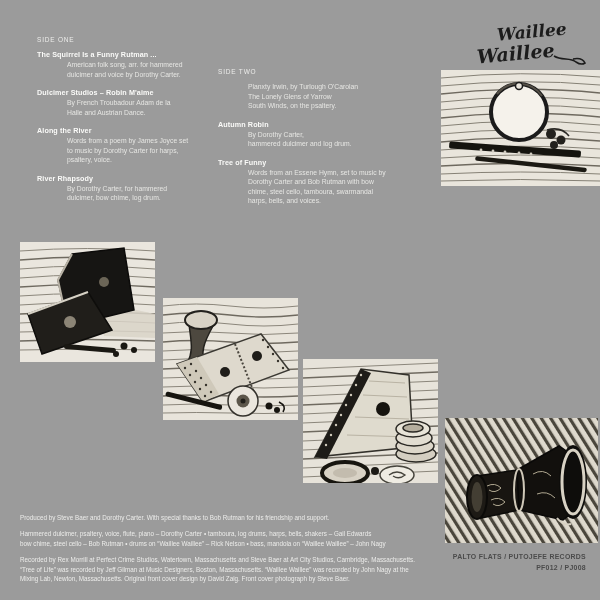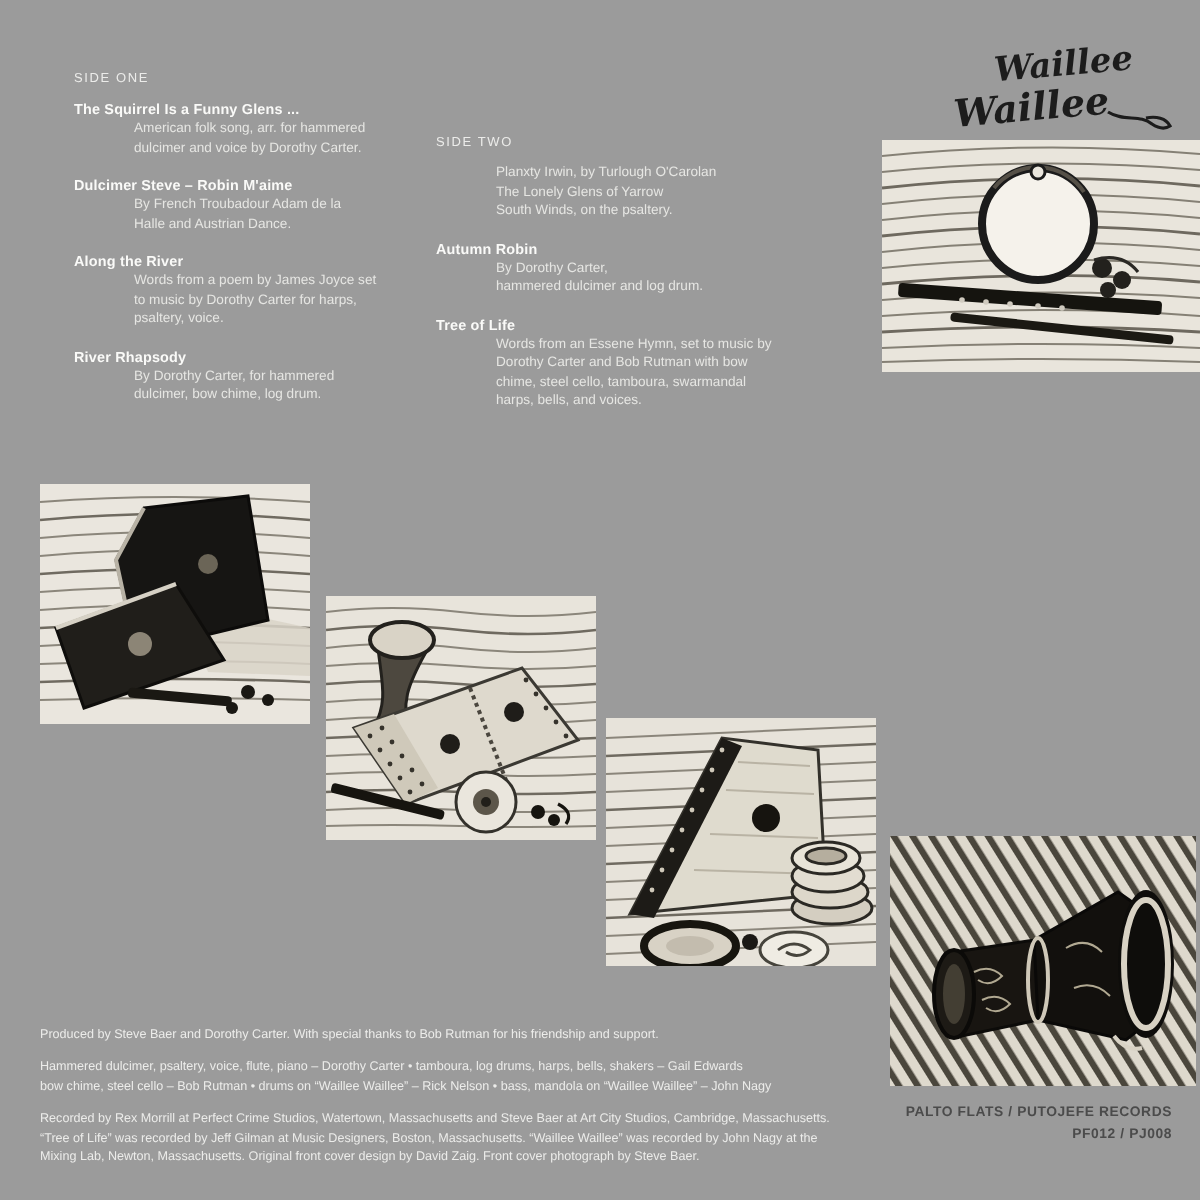--- a/index.html
+++ b/index.html
@@ -47,26 +47,26 @@
         <text x="30" y="22" font-size="17">Waillee</text>
         <text x="8" y="43" font-size="19">Waillee</text>
       </g>
       <path d="M86 40 c 8 5 16 1 22 6 c 3 2 6 3 9 1 c -2 -4 -7 -5 -12 -4" fill="none" stroke="#1c1c1c" stroke-width="1.6"></path>
     </svg>
   </div>
 
   <div class="col" id="side-one">
     <p class="side-header">SIDE ONE</p>
     <div class="track">
-      <p class="track-title">The Squirrel Is a Funny Glens ...</p>
+      <p class="track-title">The Squirrel Is a Funny Rutman ...</p>
       <p class="track-desc">American folk song, arr. for hammered
 dulcimer and voice by Dorothy Carter.</p>
     </div>
     <div class="track">
-      <p class="track-title">Dulcimer Steve – Robin M'aime</p>
+      <p class="track-title">Dulcimer Studios – Robin M'aime</p>
       <p class="track-desc">By French Troubadour Adam de la
 Halle and Austrian Dance.</p>
     </div>
     <div class="track">
       <p class="track-title">Along the River</p>
       <p class="track-desc">Words from a poem by James Joyce set
 to music by Dorothy Carter for harps,
 psaltery, voice.</p>
     </div>
     <div class="track">
@@ -82,21 +82,21 @@
       <p class="track-desc">Planxty Irwin, by Turlough O'Carolan
 The Lonely Glens of Yarrow
 South Winds, on the psaltery.</p>
     </div>
     <div class="track">
       <p class="track-title">Autumn Robin</p>
       <p class="track-desc">By Dorothy Carter,
 hammered dulcimer and log drum.</p>
     </div>
     <div class="track">
-      <p class="track-title">Tree of Life</p>
+      <p class="track-title">Tree of Funny</p>
       <p class="track-desc">Words from an Essene Hymn, set to music by
 Dorothy Carter and Bob Rutman with bow
 chime, steel cello, tamboura, swarmandal
 harps, bells, and voices.</p>
     </div>
   </div>
 
   <div class="photo" style="left:441px;top:70px;">
     <svg width="159" height="116" viewBox="0 0 159 116">
       <rect width="159" height="116" fill="#e9e5dc"></rect>

